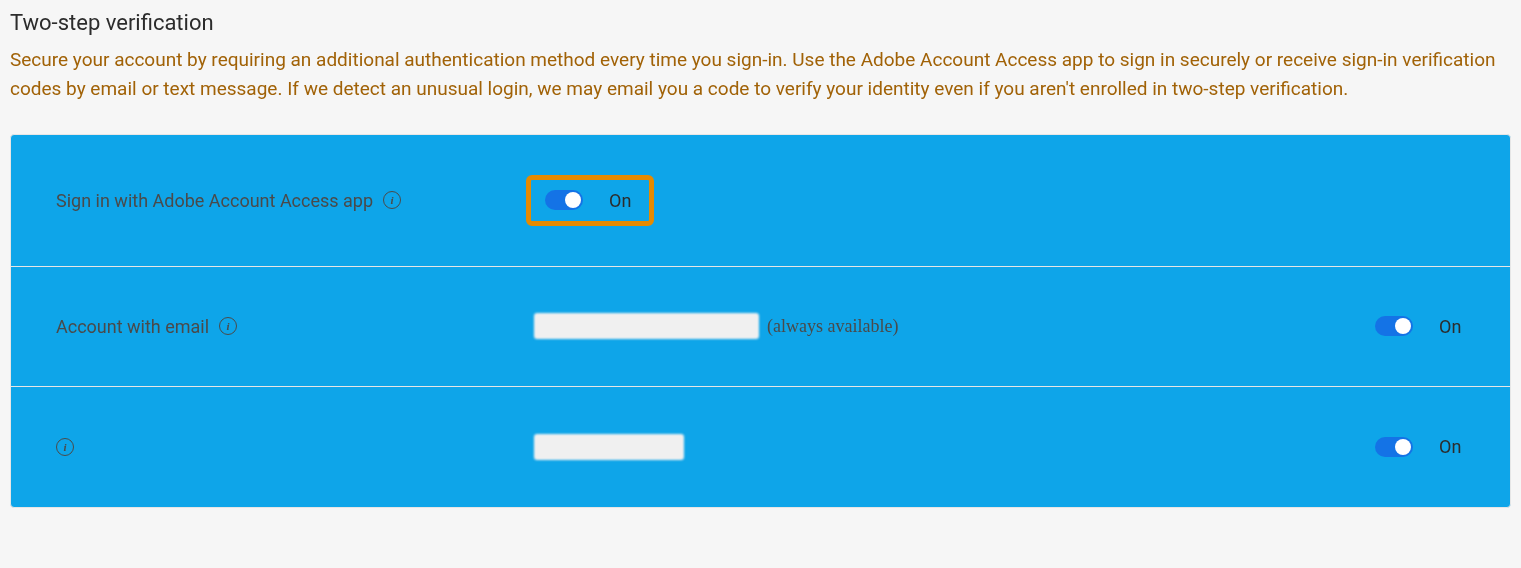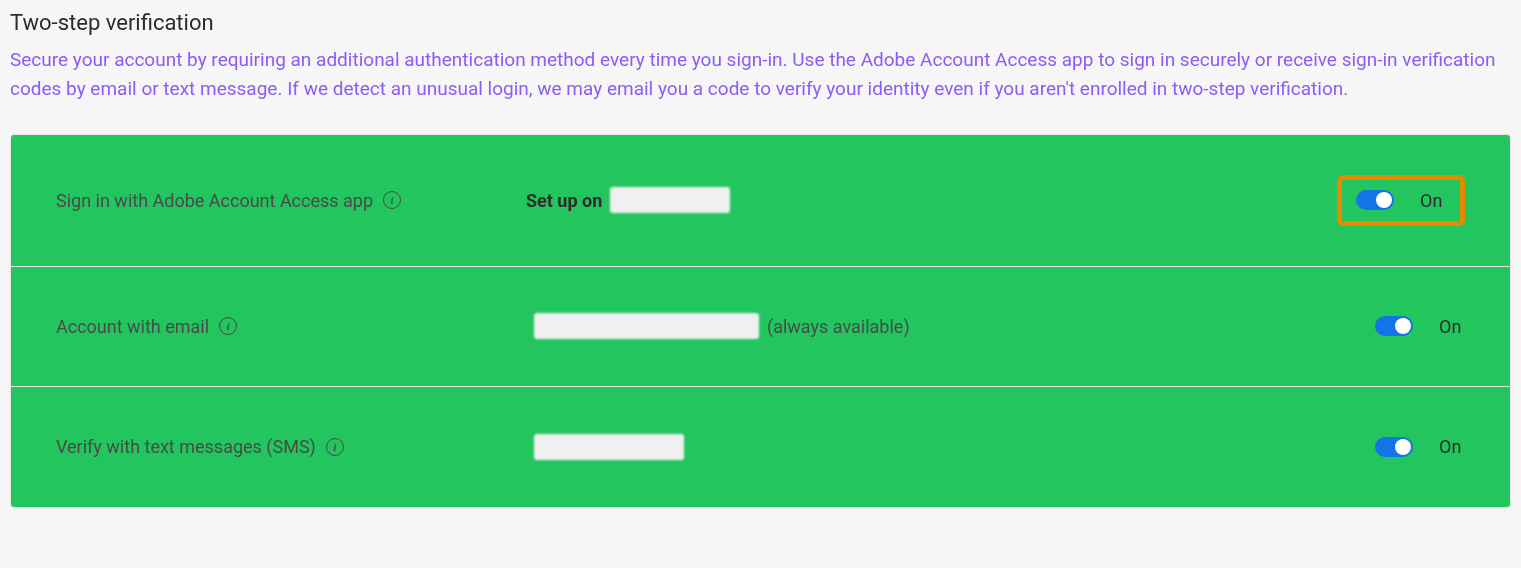--- a/index.html
+++ b/index.html
@@ -12,25 +12,25 @@
     }
     .section-title {
       font-size: 22px;
       font-weight: 400;
       color: #2c2c2c;
       margin-bottom: 10px;
     }
     .section-desc {
       font-size: 19px;
       line-height: 1.55;
-      color: #8b5cf6;
+      color: #a16207;
       margin-bottom: 30px;
     }
     .card {
-      background: #22c55e;
+      background: #0ea5e9;
       border: 1px solid #e6e6e6;
       border-radius: 4px;
       overflow: hidden;
     }
     .row {
       display: flex;
       align-items: center;
       padding: 40px 45px;
       border-bottom: 1px solid #e6e6e6;
       min-height: 120px;
@@ -110,39 +110,34 @@
       margin-left: 12px;
     }
     .highlight-box {
       border: 5px solid #e68a00;
       border-radius: 6px;
       padding: 10px 14px;
       display: flex;
       align-items: center;
       gap: 14px;
     }
-    .value-suffix { color: #4a4a4a; }
+    .value-suffix { color: #4a4a4a; font-family: Liberation Serif, serif; }
   </style>
 </head>
 <body>
 
 <h2 class="section-title">Two-step verification</h2>
 <p class="section-desc">Secure your account by requiring an additional authentication method every time you sign-in. Use the Adobe Account Access app to sign in securely or receive sign-in verification codes by email or text message. If we detect an unusual login, we may email you a code to verify your identity even if you aren't enrolled in two-step verification.</p>
 
 <div class="card">
 
   <div class="row">
     <div class="col-label">
       <span>Sign in with Adobe Account Access app</span>
       <span class="info-icon">i</span>
-    </div>
-    <div class="col-value">
-      <span class="bold-prefix">Set up on</span>
-      <span class="redacted w1"></span>
-      <span class="value-suffix"></span>
     </div>
     <div class="highlight-box">
       <div class="toggle">
           <div class="knob"></div>
         </div>
       <span class="toggle-label">On</span>
     </div>
   </div>
 
   <div class="row">
@@ -158,21 +153,20 @@
     <div class="col-toggle">
       <div class="toggle">
           <div class="knob"></div>
         </div>
       <span class="toggle-label">On</span>
     </div>
   </div>
 
   <div class="row">
     <div class="col-label">
-      <span>Verify with text messages (SMS)</span>
       <span class="info-icon">i</span>
     </div>
     <div class="col-value">
       <span class="bold-prefix"></span>
       <span class="redacted w3"></span>
       <span class="value-suffix"></span>
     </div>
     <div class="col-toggle">
       <div class="toggle">
           <div class="knob"></div>

